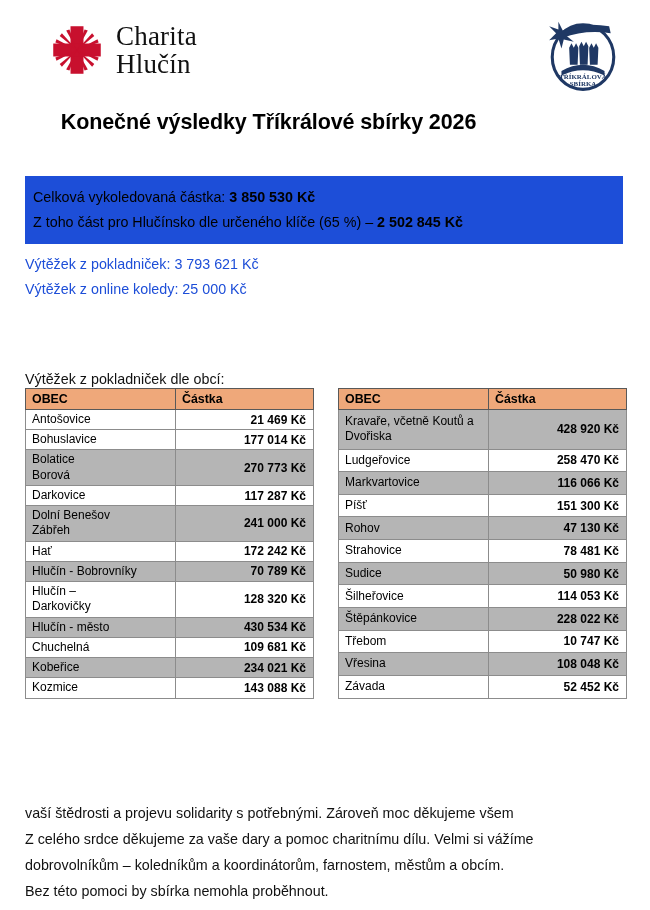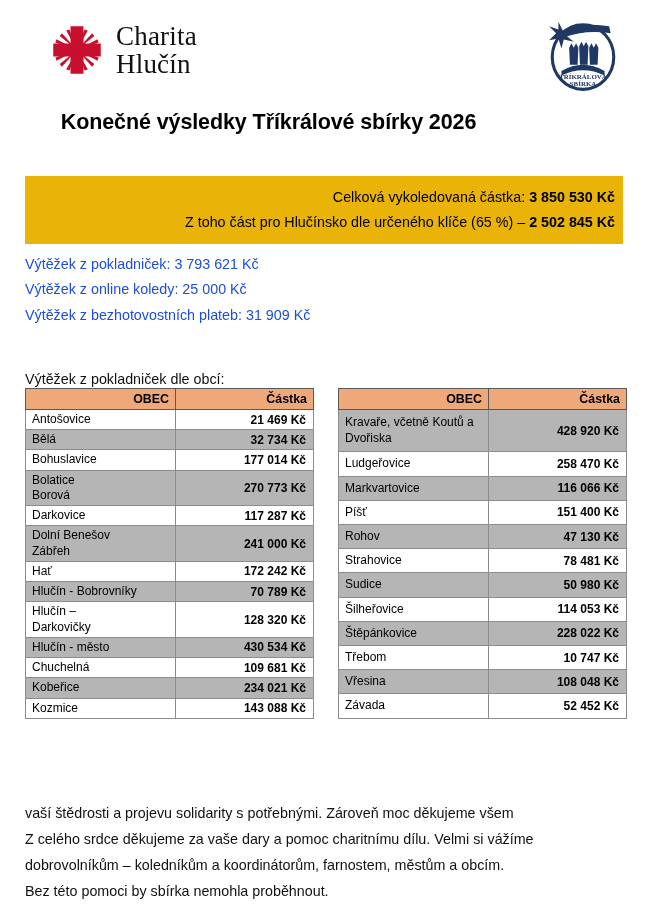--- a/index.html
+++ b/index.html
@@ -56,23 +56,22 @@
     color: #000000;
     letter-spacing: -0.1px;
   }
 
   
   .highlight-box {
     position: absolute;
     left: 25px; top: 176px;
     width: 598px;
     padding: 9px 8px 10px 8px;
-    background: #eab308;
+    background: #1d4ed8;
     box-sizing: border-box;
-    text-align: right;
   }
   .highlight-line {
     font-size: 14.3px;
     line-height: 1.72;
     color: #000000;
     white-space: nowrap;
   }
   .highlight-line b { font-weight: bold; }
 
   
@@ -110,21 +109,21 @@
   }
   .muni-table th, .muni-table td {
     border: 1px solid #8C8C8C;
     font-size: 12px;
     color: #000000;
     padding: 0 6px;
   }
   .muni-table thead th {
     background: #EFA87A;
     font-weight: bold;
-    text-align: right;
+    text-align: left;
     height: 20px;
     font-size: 12.4px;
     border-color: #595959;
   }
   .muni-table col.c-name { width: 150px; }
   .muni-table col.c-amt  { width: 138px; }
 
   .muni-table td.name {
     text-align: left;
     vertical-align: middle;
@@ -211,21 +210,20 @@
   </div>
   <div class="highlight-line">
     <span>Z toho část pro Hlučínsko dle určeného klíče (65 %) –</span>
     <b>2 502 845 Kč</b>
   </div>
 </div>
 
 <div class="summary">
   <div class="summary-line">Výtěžek z pokladniček: 3 793 621 Kč</div>
   <div class="summary-line">Výtěžek z online koledy: 25 000 Kč</div>
-  <div class="summary-line">Výtěžek z bezhotovostních plateb: 31 909 Kč</div>
 </div>
 
 <div class="sub-label">Výtěžek z pokladniček dle obcí:</div>
 
 <div class="tables">
 
   <table class="muni-table" id="table-left">
     <colgroup>
         <col class="c-name">
         <col class="c-amt">
@@ -234,24 +232,20 @@
       <tr>
         <th>OBEC</th>
         <th>Částka</th>
       </tr>
     </thead>
     <tbody>
         <tr class="plain">
           <td class="name">Antošovice</td>
           <td class="amt">21 469 Kč</td>
         </tr>
-        <tr class="alt">
-          <td class="name">Bělá</td>
-          <td class="amt">32 734 Kč</td>
-        </tr>
         <tr class="plain">
           <td class="name">Bohuslavice</td>
           <td class="amt">177 014 Kč</td>
         </tr>
         <tr class="alt">
           <td class="name">
             <span class="l2">Bolatice</span>
             <span class="l2">Borová</span>
           </td>
           <td class="amt">270 773 Kč</td>
@@ -323,21 +317,21 @@
         <tr class="plain">
           <td class="name">Ludgeřovice</td>
           <td class="amt">258 470 Kč</td>
         </tr>
         <tr class="alt">
           <td class="name">Markvartovice</td>
           <td class="amt">116 066 Kč</td>
         </tr>
         <tr class="plain">
           <td class="name">Píšť</td>
-          <td class="amt">151 400 Kč</td>
+          <td class="amt">151 300 Kč</td>
         </tr>
         <tr class="alt">
           <td class="name">Rohov</td>
           <td class="amt">47 130 Kč</td>
         </tr>
         <tr class="plain">
           <td class="name">Strahovice</td>
           <td class="amt">78 481 Kč</td>
         </tr>
         <tr class="alt">

